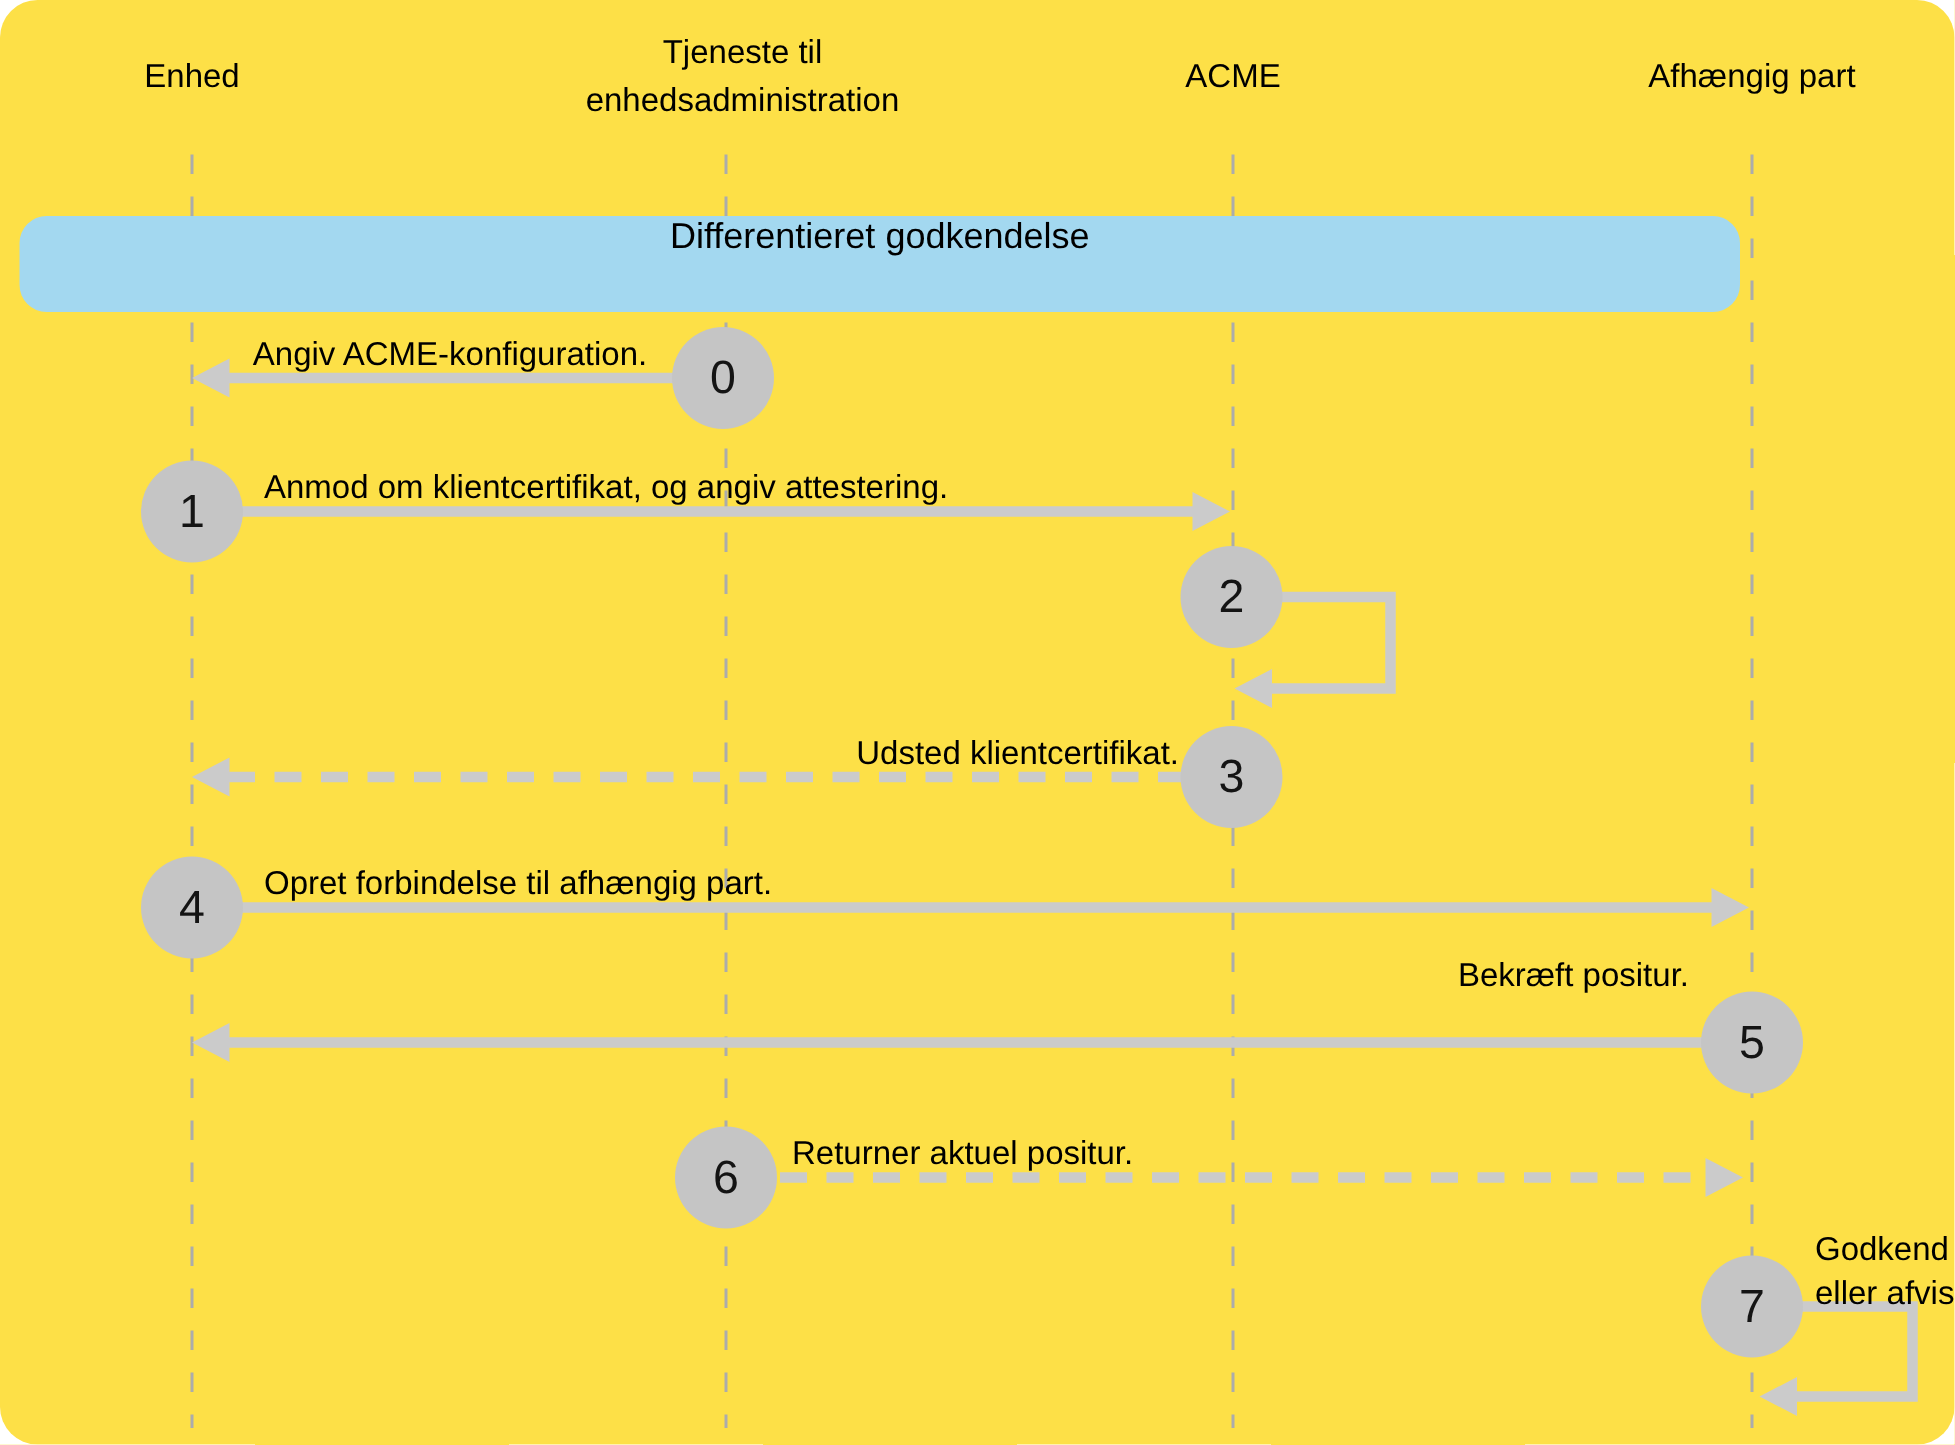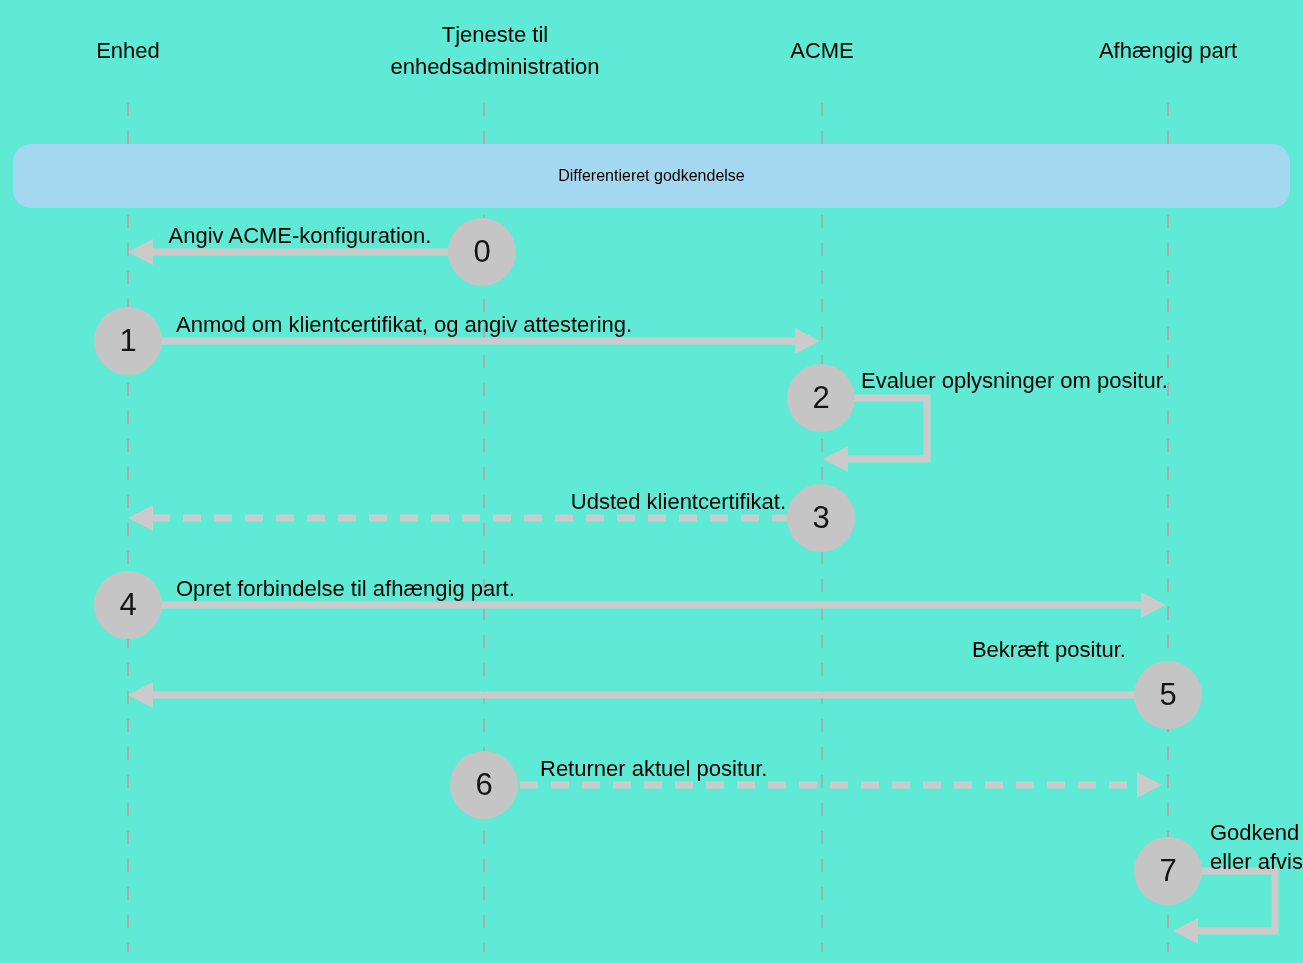--- a/index.html
+++ b/index.html
@@ -9,49 +9,49 @@
     --lifeline:#ACACAC;
     --text:#000000;
   }
   *{margin:0;padding:0;box-sizing:border-box;}
   html,body{background:#ffffff;}
   body{font-family:"Liberation Sans","DejaVu Sans",sans-serif;color:var(--text);}
   .canvas{
     position:relative;
     width:1303px;
     height:963px;
-    background:#5eead4;
+    background:#fde047;
     overflow:hidden;
+    border-radius:25px;
   }
   .layer-svg{position:absolute;left:0;top:0;width:1303px;height:963px;}
   .actor-label{
     position:absolute;
     top:14px;
     height:74px;
     display:flex;
     align-items:center;
     justify-content:center;
     text-align:center;
     font-size:22px;
     font-weight:500;
     line-height:1.45;
     color:var(--text);
   }
   .banner{
     position:absolute;
     left:13px;
     top:144px;
-    width:1277px;
+    width:1147px;
     height:64px;
     background:var(--banner-bg);
     border-radius:18px;
     display:flex;
-    align-items:center;
     justify-content:center;
-    font-size:16px;
+    font-size:24px;
     color:var(--text);
   }
   .step-circle{
     position:absolute;
     width:68px;
     height:68px;
     border-radius:50%;
     background:var(--circle-fill);
     display:flex;
     align-items:center;
@@ -139,20 +139,19 @@
   <div class="step-circle" style="left:94px;top:307px;">1</div>
   <div class="step-circle" style="left:787px;top:364px;">2</div>
   <div class="step-circle" style="left:787px;top:484px;">3</div>
   <div class="step-circle" style="left:94px;top:571px;">4</div>
   <div class="step-circle" style="left:1134px;top:661px;">5</div>
   <div class="step-circle" style="left:450px;top:751px;">6</div>
   <div class="step-circle" style="left:1134px;top:837px;">7</div>
 
   <div class="msg-label center" style="left:140px;top:221px;width:320px;">Angiv ACME-konfiguration.</div>
   <div class="msg-label" style="left:176px;top:310px;">Anmod om klientcertifikat, og angiv attestering.</div>
-  <div class="msg-label" style="left:861px;top:366px;">Evaluer oplysninger om positur.</div>
   <div class="msg-label right" style="left:536px;top:487px;width:250px;">Udsted klientcertifikat.</div>
   <div class="msg-label" style="left:176px;top:574px;">Opret forbindelse til afhængig part.</div>
   <div class="msg-label right" style="left:876px;top:635px;width:250px;">Bekræft positur.</div>
-  <div class="msg-label" style="left:528px;top:754px;margin-left:12px;">Returner aktuel positur.</div>
+  <div class="msg-label" style="left:528px;top:754px;">Returner aktuel positur.</div>
   <div class="msg-label wrap" style="left:1210px;top:818px;width:100px;">Godkend eller afvis.</div>
 
 </div>
 
 </body></html>

